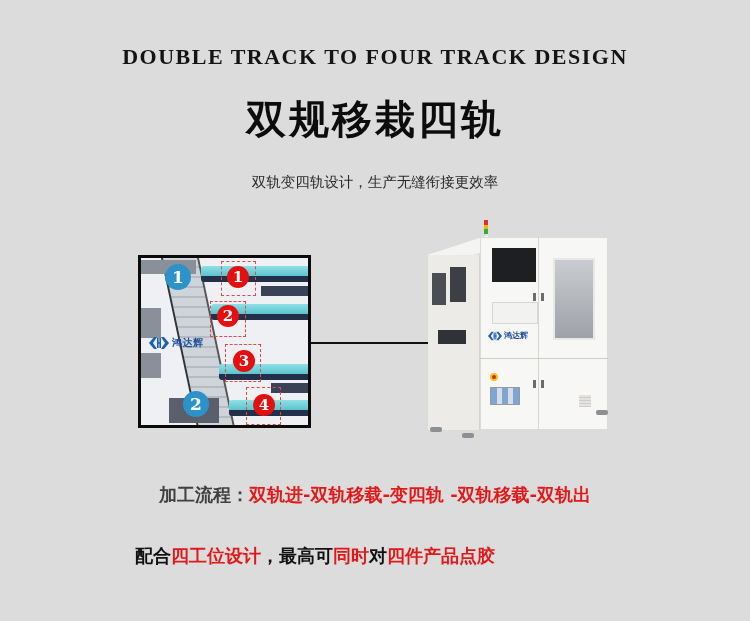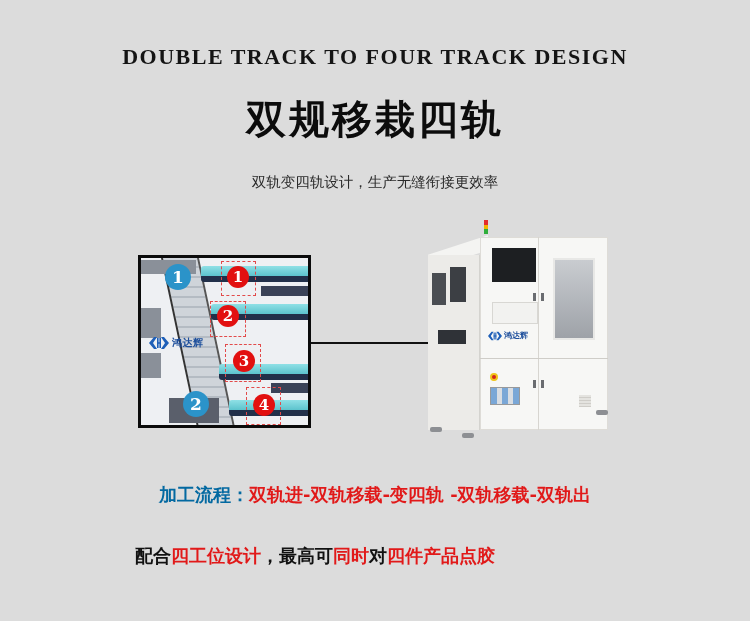--- a/index.html
+++ b/index.html
@@ -149,21 +149,21 @@
   .m-logo-text { font-family: "DejaVu Sans", sans-serif; font-weight: bold; font-size: 8px; color: #1e4f9c; }
   .m-vent {
     position: absolute; left: 159px; top: 180px; width: 12px; height: 12px;
     background: repeating-linear-gradient(#e4e3df 0 2px, #cfcdc8 2px 3px);
   }
 
   .process {
     position: absolute; left: 0; top: 483px; width: 750px; text-align: center;
     font-family: "DejaVu Serif", serif; font-weight: bold; font-size: 18px;
   }
-  .process .lbl { color: #0369a1; }
+  .process .lbl { color: #404040; }
   .process .flow { color: #e11919; text-align: center; }
   .feature {
     position: absolute; left: 0; top: 544px; width: 630px; text-align: center;
     font-family: "DejaVu Serif", serif; font-weight: bold; font-size: 18px;
   }
   .black { color: #111; }
   .red { color: #e11919; }
 </style>
 </head>
 <body>

